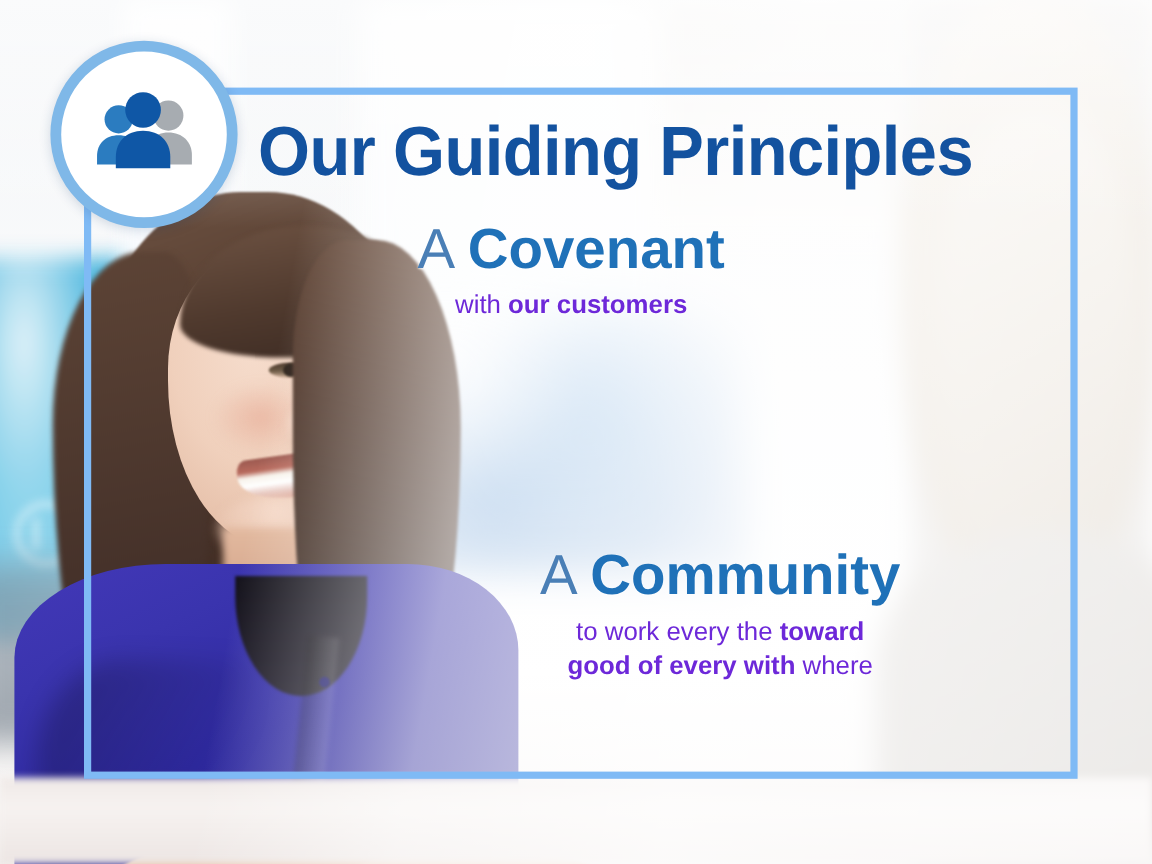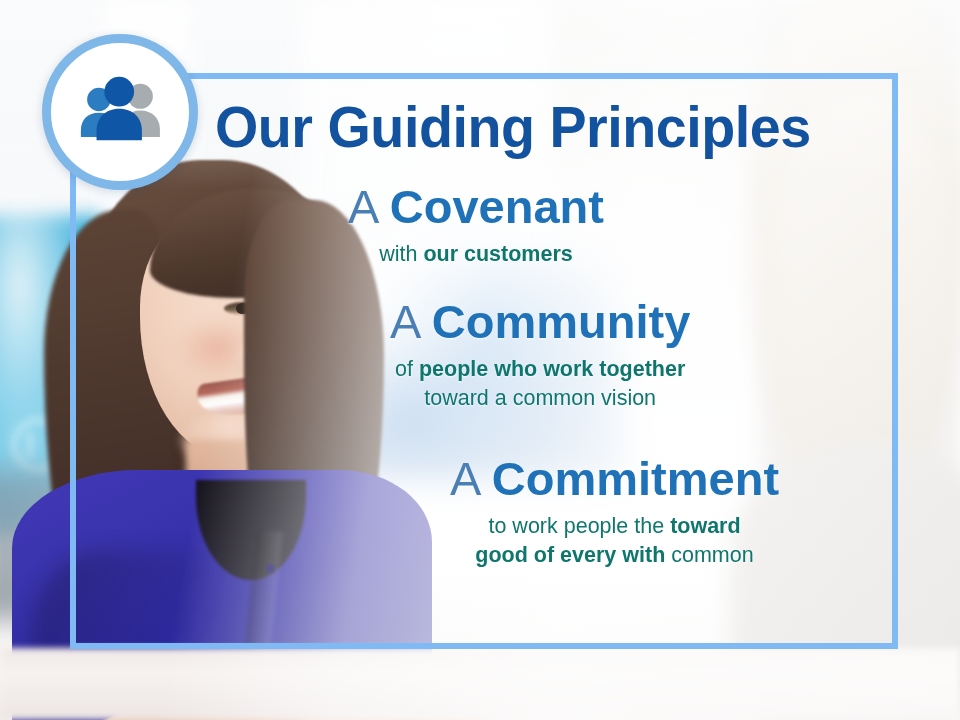--- a/index.html
+++ b/index.html
@@ -438,21 +438,21 @@
   .block .head .art {
     font-weight: 400;
     color: #4a7fb6;
   }
   .block .head .word {
     font-weight: 700;
     color: #1f71b8;
   }
   .block .sub {
     font-size: 21.5px;
-    color: #0f766e;
+    color: #6d28d9;
     line-height: 1.35;
     margin-top: 9px;
     white-space: nowrap;
     text-shadow: 0 1px 2px rgba(255,255,255,.75);
   }
   .block .sub b { font-weight: 700; }
   .block .sub .lt { font-weight: 400; }
 
   #block-covenant   { left: 348px; top: 183px; text-align: center; }
   #block-community  { left: 390px; top: 298px; }
@@ -539,39 +539,27 @@
   <div class="block" id="block-covenant">
     <div class="head">
       <span class="art">A</span>
       <span class="word">Covenant</span>
     </div>
     <div class="sub">
       <span class="lt">with </span><b>our customers</b><span class="lt"></span>
     </div>
   </div>
 
-  <div class="block" id="block-community">
+
+  <div class="block" id="block-commitment">
     <div class="head">
       <span class="art">A</span>
       <span class="word">Community</span>
     </div>
     <div class="sub">
-      <span class="lt">of </span><b>people who work together</b><span class="lt"></span>
+      <span class="lt">to work every the </span><b>toward</b><span class="lt"></span>
     </div>
     <div class="sub" style="margin-top:0">
-      <span class="lt">toward a common vision</span><b></b><span class="lt"></span>
+      <span class="lt"></span><b>good of every with</b><span class="lt"> where</span>
     </div>
   </div>
 
-  <div class="block" id="block-commitment">
-    <div class="head">
-      <span class="art">A</span>
-      <span class="word">Commitment</span>
-    </div>
-    <div class="sub">
-      <span class="lt">to work people the </span><b>toward</b><span class="lt"></span>
-    </div>
-    <div class="sub" style="margin-top:0">
-      <span class="lt"></span><b>good of every with</b><span class="lt"> common</span>
-    </div>
-  </div>
-
 </div>
 
 </body></html>

